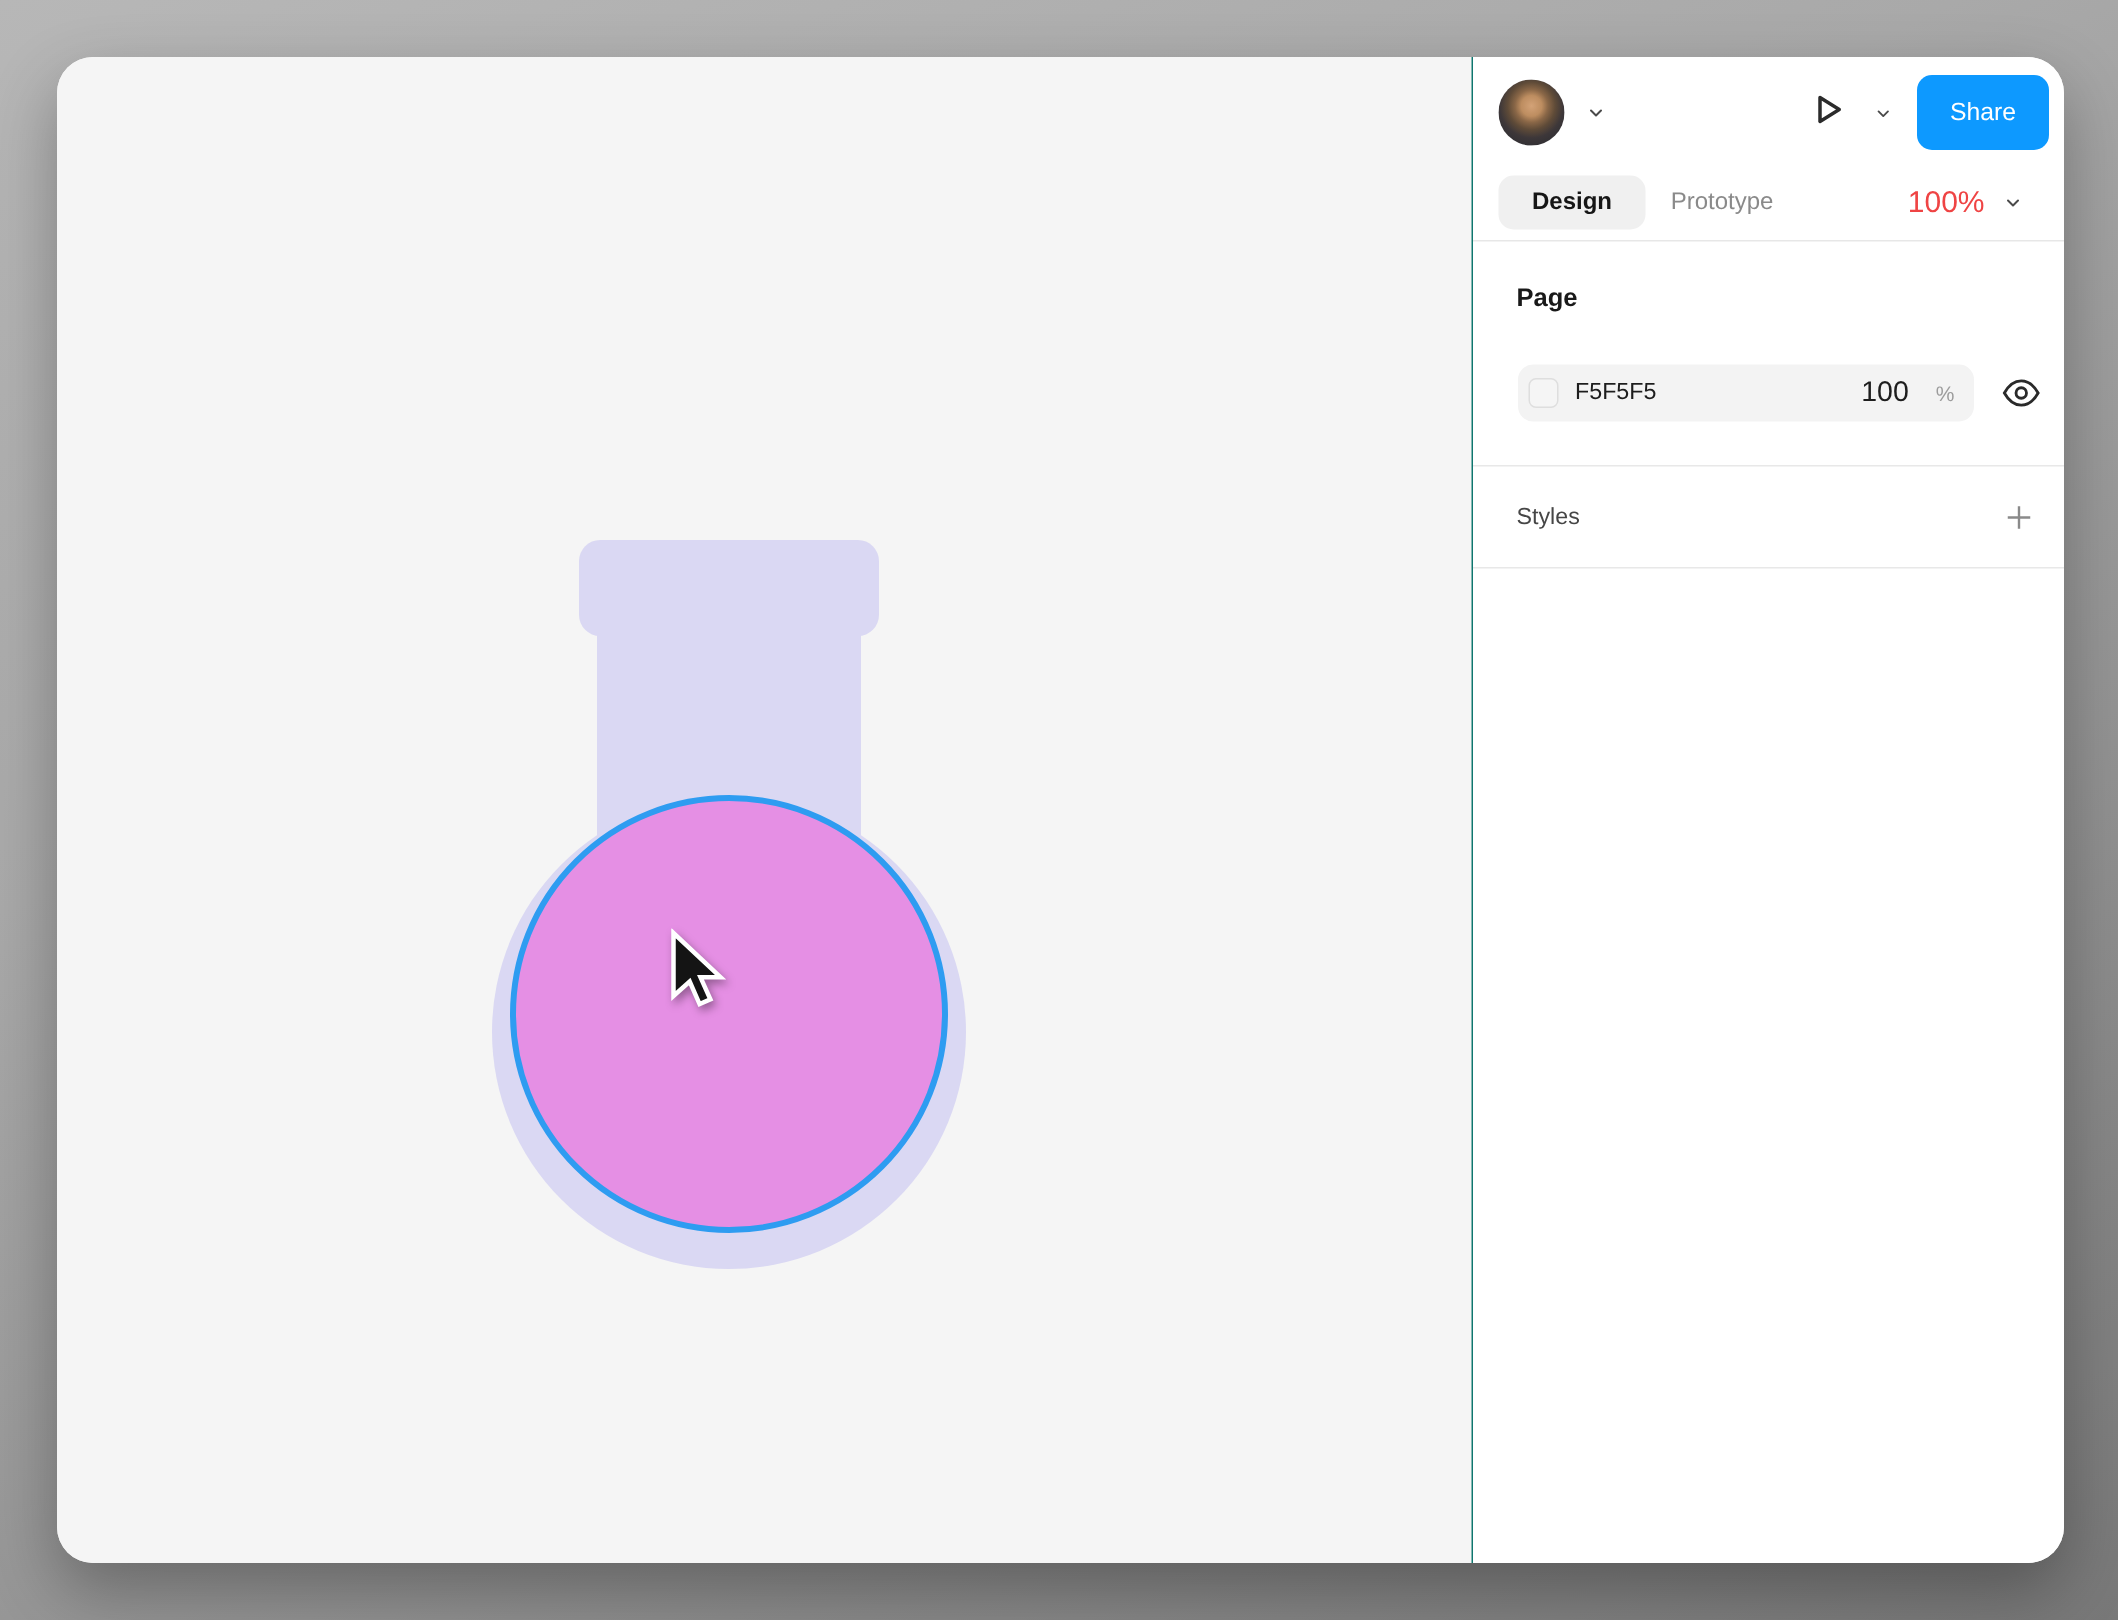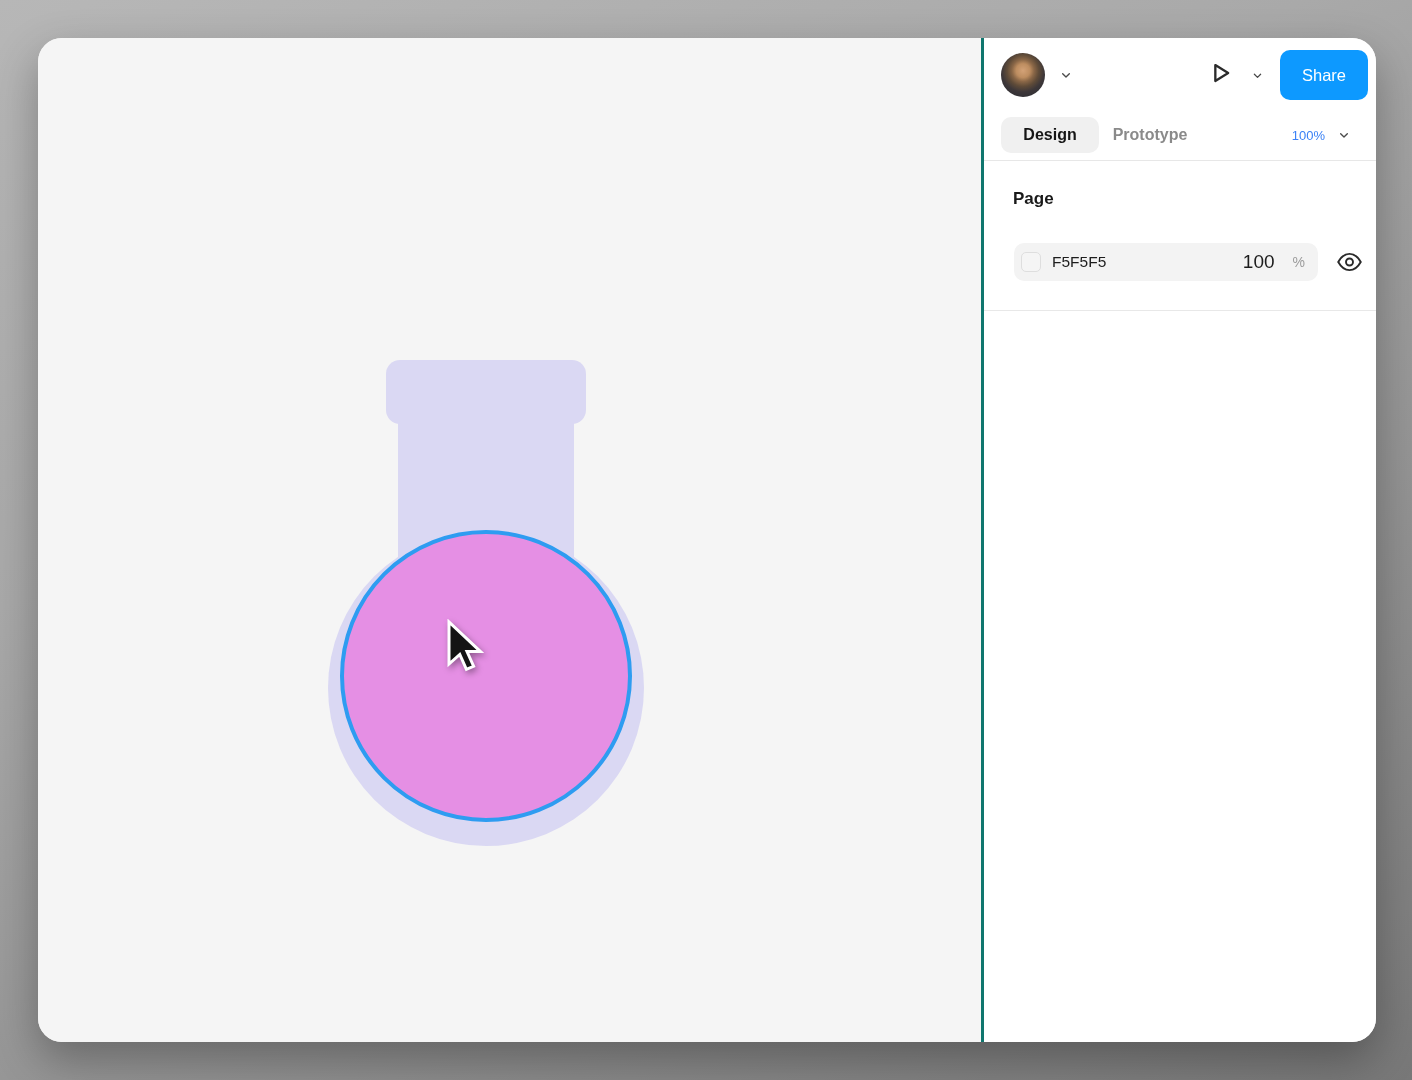--- a/index.html
+++ b/index.html
@@ -14,45 +14,45 @@
     border-radius:24px; overflow:hidden; background:#F5F5F5;
     box-shadow:0 18px 45px rgba(0,0,0,.30);
   }
   
   .canvas { position:absolute; left:0; top:0; width:943px; height:1004px; }
   .flask-svg { position:absolute; left:0; top:0; }
   .cursor-svg { position:absolute; left:406px; top:581px; filter:drop-shadow(2px 3px 3px rgba(0,0,0,.35)); }
   
   .panel {
     position:absolute; left:943px; top:0; width:395px; height:1004px;
-    background:#FFFFFF; border-left:3px solid #0f766e;
+    background:#FFFFFF; border-left:1px solid #0f766e;
   }
   .avatar {
     position:absolute; left:17px; top:15px; width:44px; height:44px; border-radius:50%;
     background:
       radial-gradient(circle at 50% 40%, #d3a277 0%, #bd8d60 20%, #8a6747 32%, #5f4b38 46%, #3d3739 62%, #23272e 100%),
       linear-gradient(180deg,#aab3bc 0%,#8d9298 45%,#3a3335 75%);
     background-blend-mode:normal;
   }
   .icon-btn { position:absolute; display:flex; align-items:center; justify-content:center; cursor:pointer; background:none; border:none; }
   .share-btn {
     position:absolute; left:296px; top:12px; width:88px; height:50px;
     border:none; border-radius:10px; color:#fff; font-size:16.5px; font-weight:500;
     font-family:inherit; display:flex; align-items:center; justify-content:center; cursor:pointer;
   }
   .tab {
     position:absolute; top:79px; height:36px; display:flex; align-items:center; justify-content:center;
     font-size:16px; border-radius:10px; cursor:pointer;
   }
   .tab-design { left:17px; width:98px; background:#F0F0F0; font-weight:600; color:#161616; }
-  .tab-prototype { left:104px; width:104px; font-weight:700; color:#8A8A8A;padding-left:20px; }
+  .tab-prototype { left:104px; width:104px; font-weight:400; color:#8A8A8A;padding-left:20px; }
   .zoom-value {
     position:absolute; top:79px; left:271px; width:70px; height:36px;
     display:flex; align-items:center; justify-content:flex-end;
-    font-size:13px; color:#3b82f6;
+    font-size:20px; color:#ef4444;
   }
   .hdr-divider { position:absolute; left:0; right:0; top:122px; height:1px; background:#E7E7E7; }
   .page-title { position:absolute; left:29px; top:151px; font-size:17px; font-weight:600; color:#191919; }
   .color-row {
     position:absolute; left:30px; top:205px; width:304px; height:38px;
     background:#F3F3F3; border-radius:10px; display:flex; align-items:center;
     padding:0 13px 0 7px;
   }
   .swatch { width:20px; height:20px; border-radius:5px; border:1px solid #DEDEDE; flex:0 0 auto; }
   .hex-text { margin-left:11px; font-size:15.5px; color:#1D1D1D; }
@@ -130,17 +130,26 @@
     <button class="icon-btn eye-btn">
       <svg width="27" height="24" viewBox="0 0 24 20">
         <path d="M2 10 C5 4.6 8.8 2.8 12 2.8 C15.2 2.8 19 4.6 22 10 C19 15.4 15.2 17.2 12 17.2 C8.8 17.2 5 15.4 2 10 Z" fill="none" stroke="#2A2A2A" stroke-width="1.7"></path>
         <circle cx="12" cy="10" r="3.1" fill="none" stroke="#2A2A2A" stroke-width="1.7"></circle>
       </svg>
     </button>
 
     <div class="section-list">
 
 
+      <div class="section-row">
+        <span class="section-label">Styles</span>
+        <span class="section-icon">
+          <svg width="24" height="24" viewBox="0 0 24 24">
+            <line x1="12" y1="4.5" x2="12" y2="19.5" stroke="#8A8A8A" stroke-width="1.6"></line>
+            <line x1="4.5" y1="12" x2="19.5" y2="12" stroke="#8A8A8A" stroke-width="1.6"></line>
+          </svg>
+        </span>
+      </div>
 
 
     </div>
   </div>
 </div>
 
 </body></html>

